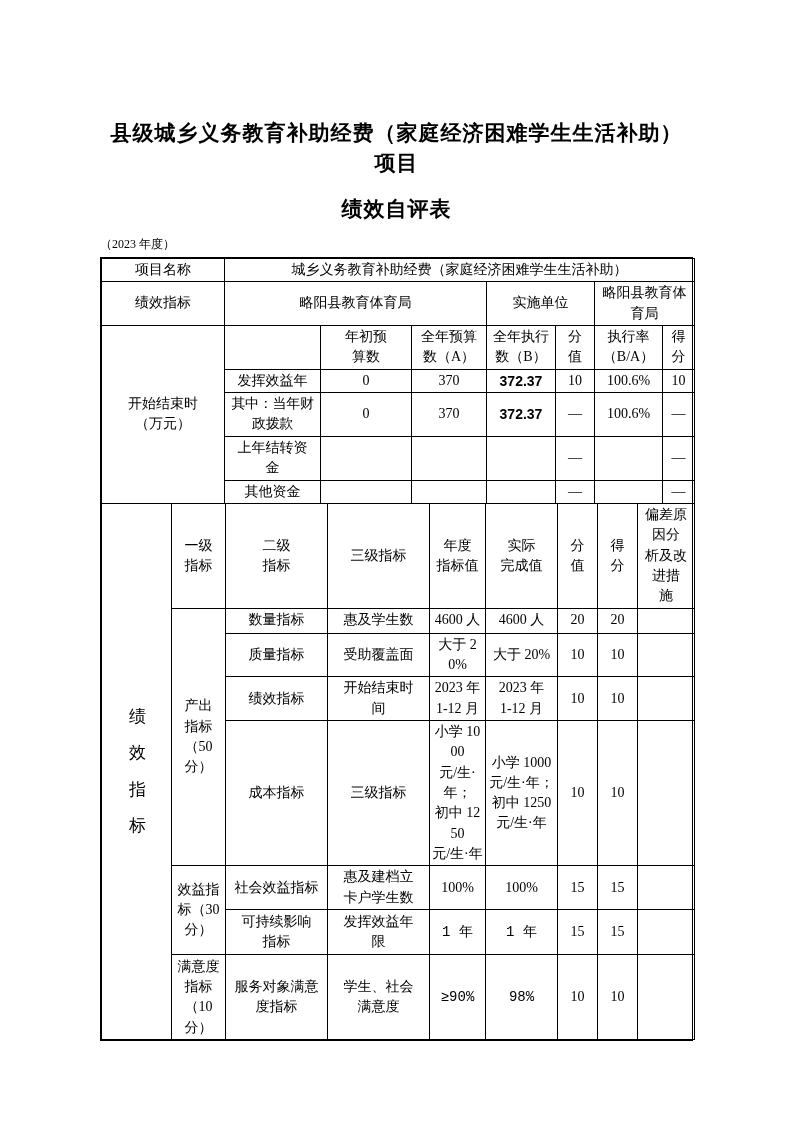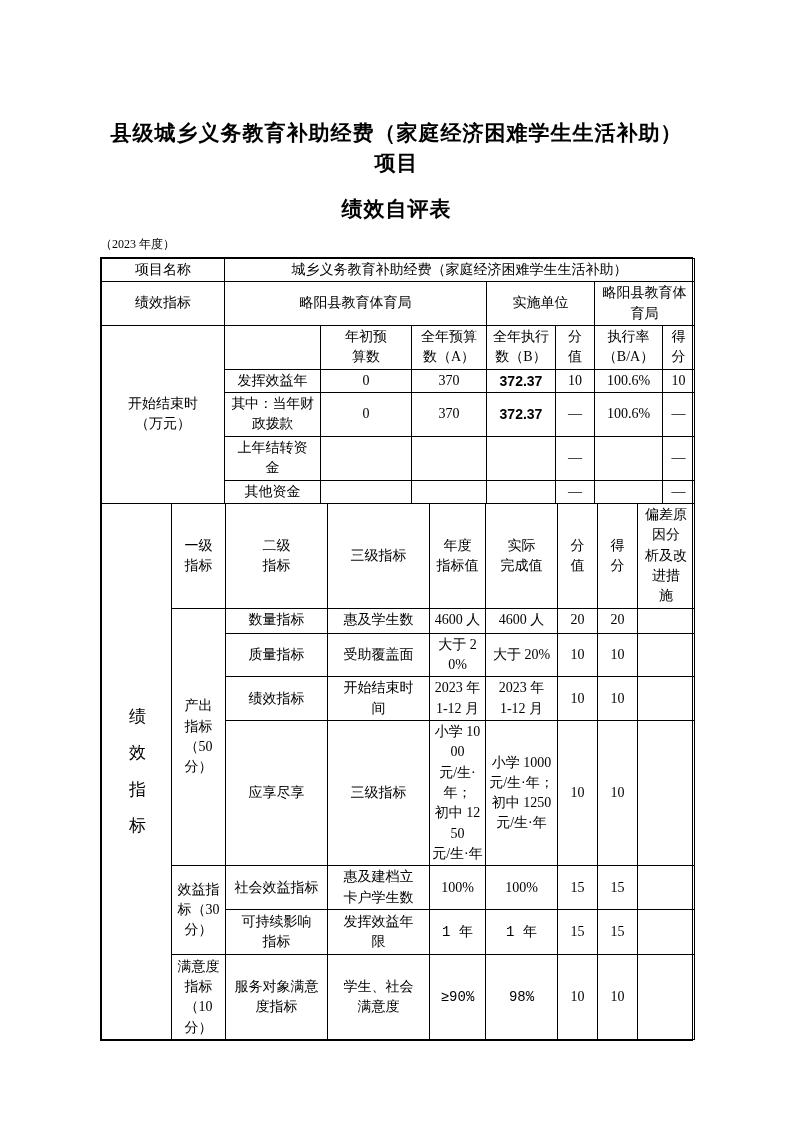--- a/index.html
+++ b/index.html
@@ -202,21 +202,21 @@
 间</td>
         <td class="val preline">2023 年
 1-12 月</td>
         <td class="val preline">2023 年
 1-12 月</td>
         <td>10</td>
         <td>10</td>
         <td></td>
       </tr>
       <tr style="height:78px">
-        <td>应享尽享</td>
+        <td>成本指标</td>
         <td class="kai">三级指标</td>
         <td class="val preline">小学 1000
 元/生·年；
 初中 1250
 元/生·年</td>
         <td class="val preline">小学 1000
 元/生·年；
 初中 1250
 元/生·年</td>
         <td>10</td>

